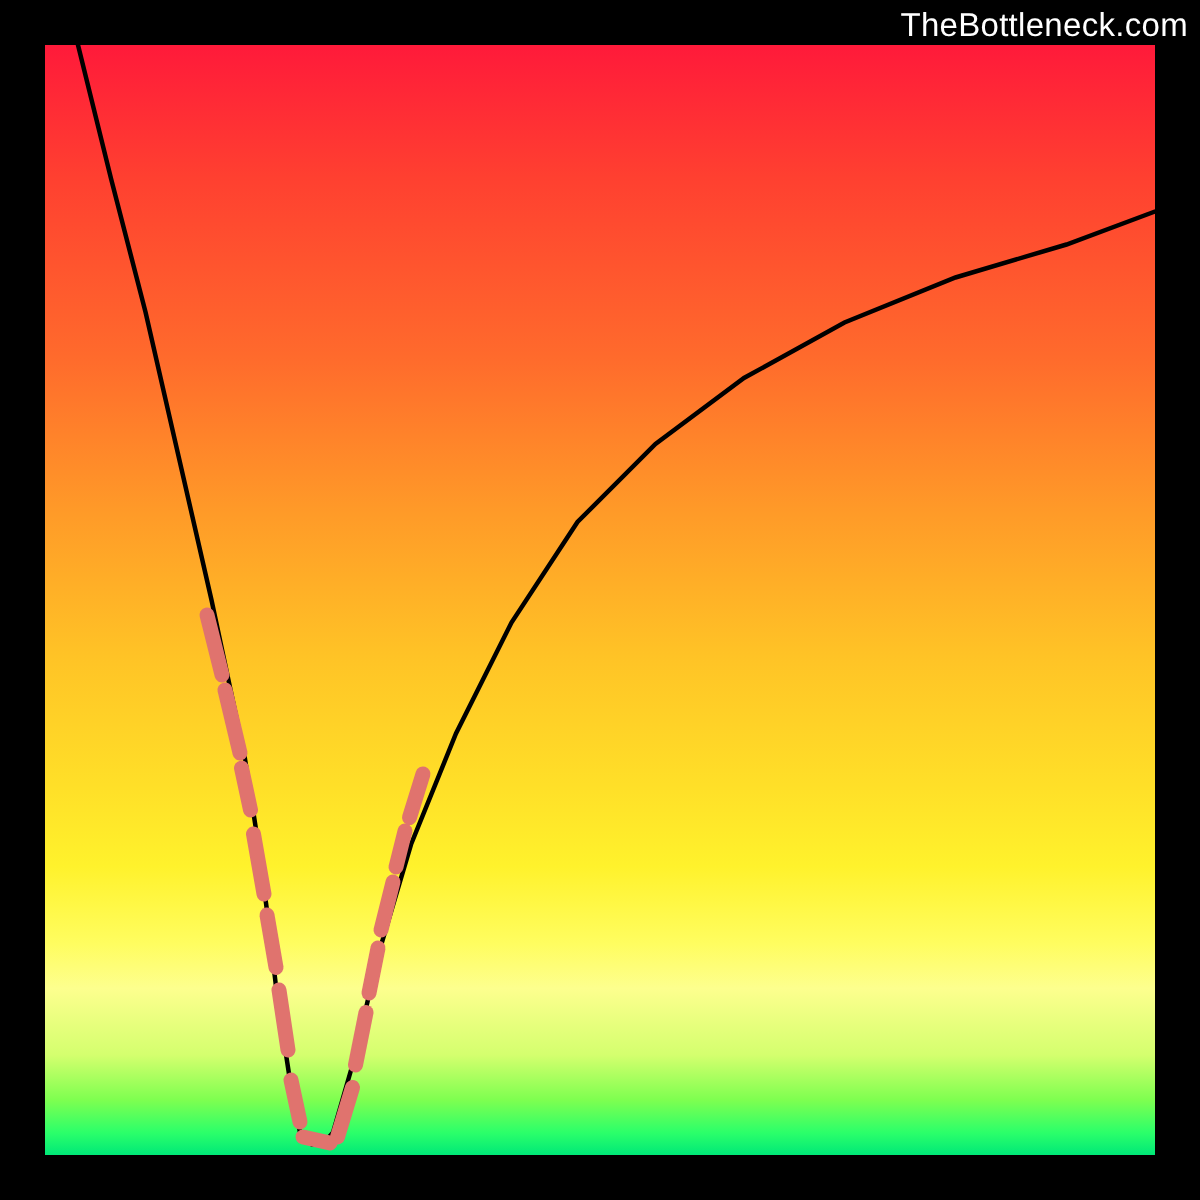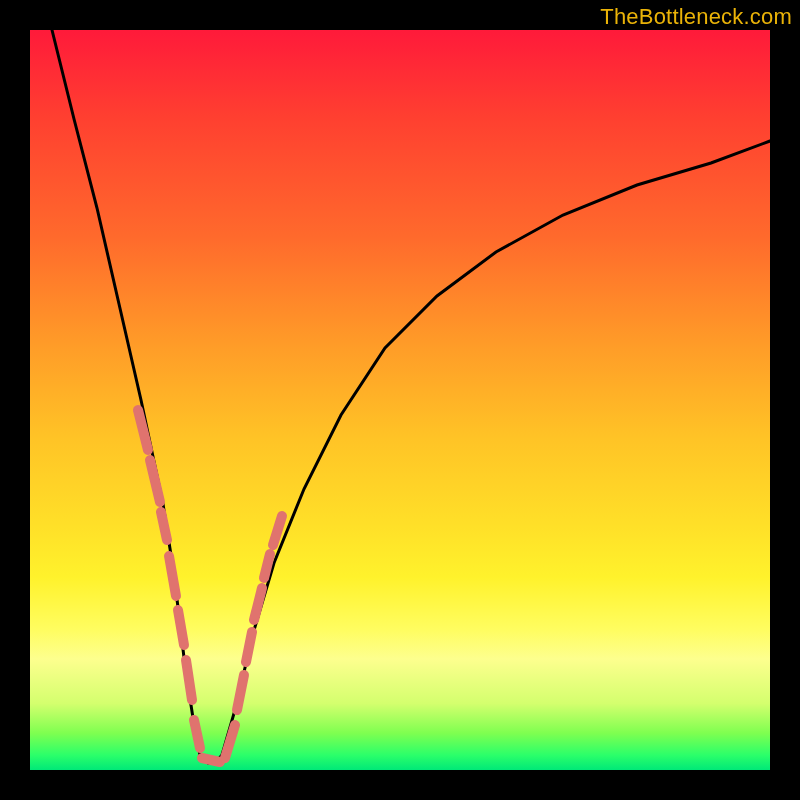--- a/index.html
+++ b/index.html
@@ -39,21 +39,21 @@
       #d4ff6e 91%,
       #7fff50 95%,
       #2bff6a 98%,
       #00e878 100%
     );
   }
   .watermark {
     position: absolute;
     top: 4px;
     right: 8px;
-    color: #eab308;
+    color: #ffffff;
     font-size: 22px;
     font-weight: 500;
     letter-spacing: 0.2px;
     user-select: none;
   }
   svg.curve {
     position: absolute;
     left: 0;
     top: 0;
     width: 740px;

